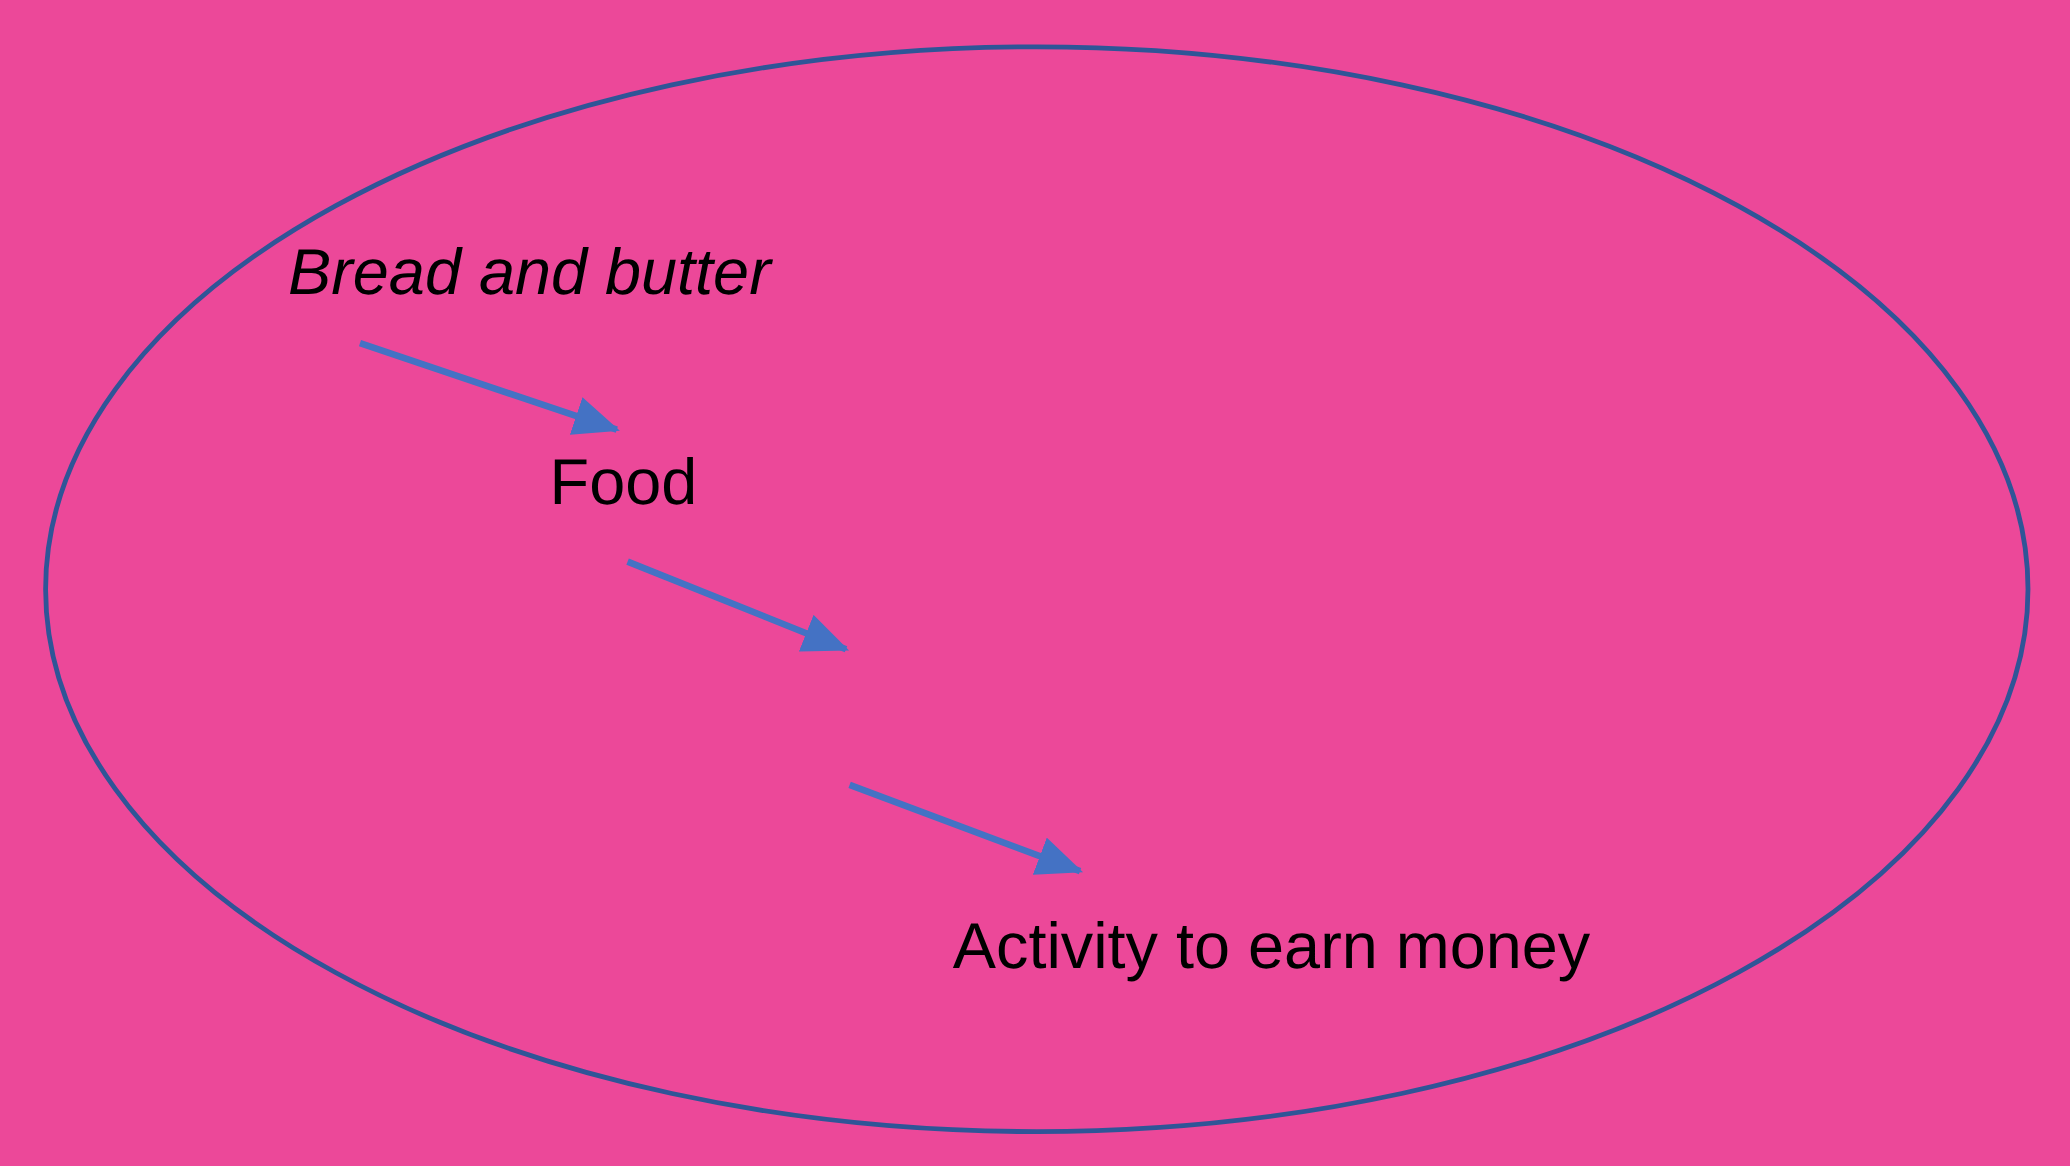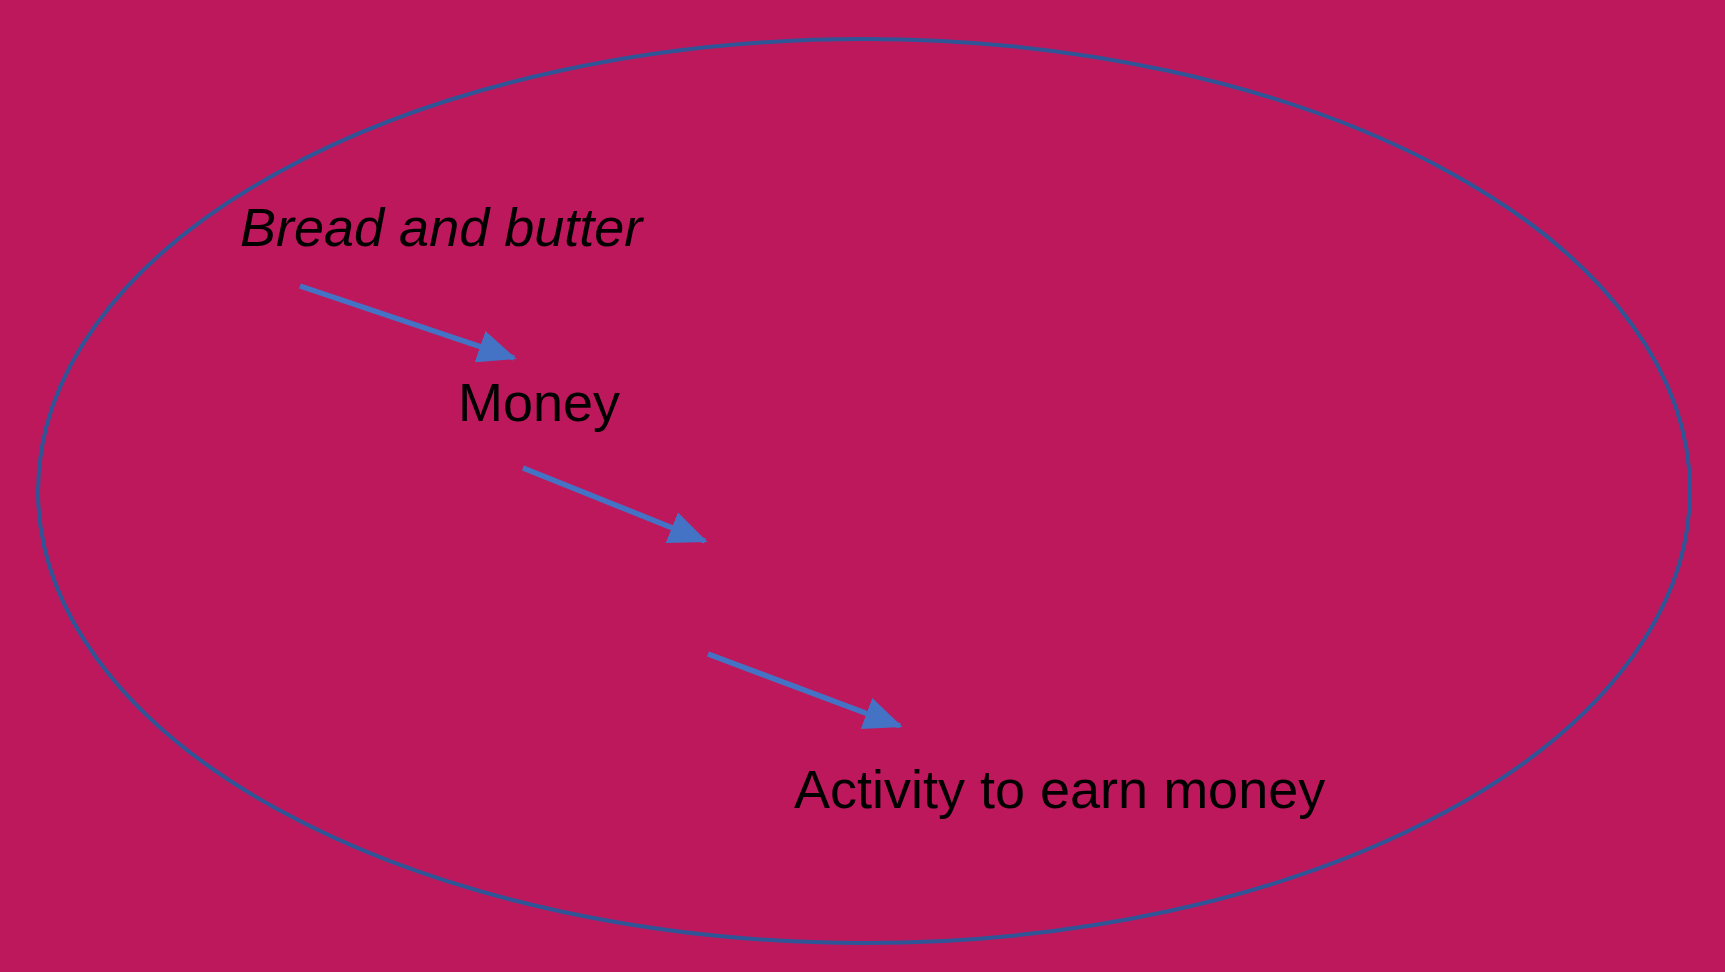--- a/index.html
+++ b/index.html
@@ -4,21 +4,21 @@
 <style>
   html, body {
     margin: 0;
     padding: 0;
     background: #ffffff;
   }
   .canvas {
     position: relative;
     width: 1725px;
     height: 972px;
-    background: #be185d;
+    background: #ec4899;
     overflow: hidden;
     font-family: "Liberation Sans", "DejaVu Sans", sans-serif;
   }
   .overlay-svg {
     position: absolute;
     left: 0;
     top: 0;
     width: 1725px;
     height: 972px;
     display: block;
@@ -51,18 +51,18 @@
 
     <line x1="300" y1="286" x2="514" y2="358" stroke-width="5.5" marker-end="url(#arrowhead)" stroke="#4472C4"></line>
 
     <line x1="523" y1="468" x2="705" y2="541" stroke-width="5.5" marker-end="url(#arrowhead)" stroke="#4472C4"></line>
 
     <line x1="708" y1="654" x2="900" y2="726" stroke-width="5.5" marker-end="url(#arrowhead)" stroke="#4472C4"></line>
   </svg>
 
   <div class="node-label italic" style="left: 240px; top: 200px;">Bread and butter</div>
 
-  <div class="node-label" style="left: 458px; top: 375px;">Money</div>
+  <div class="node-label" style="left: 458px; top: 375px;">Food</div>
 
 
   <div class="node-label" style="left: 762px; top: 762px; margin-left: 32px;">Activity to earn money</div>
 
 </div>
 
 </body></html>

